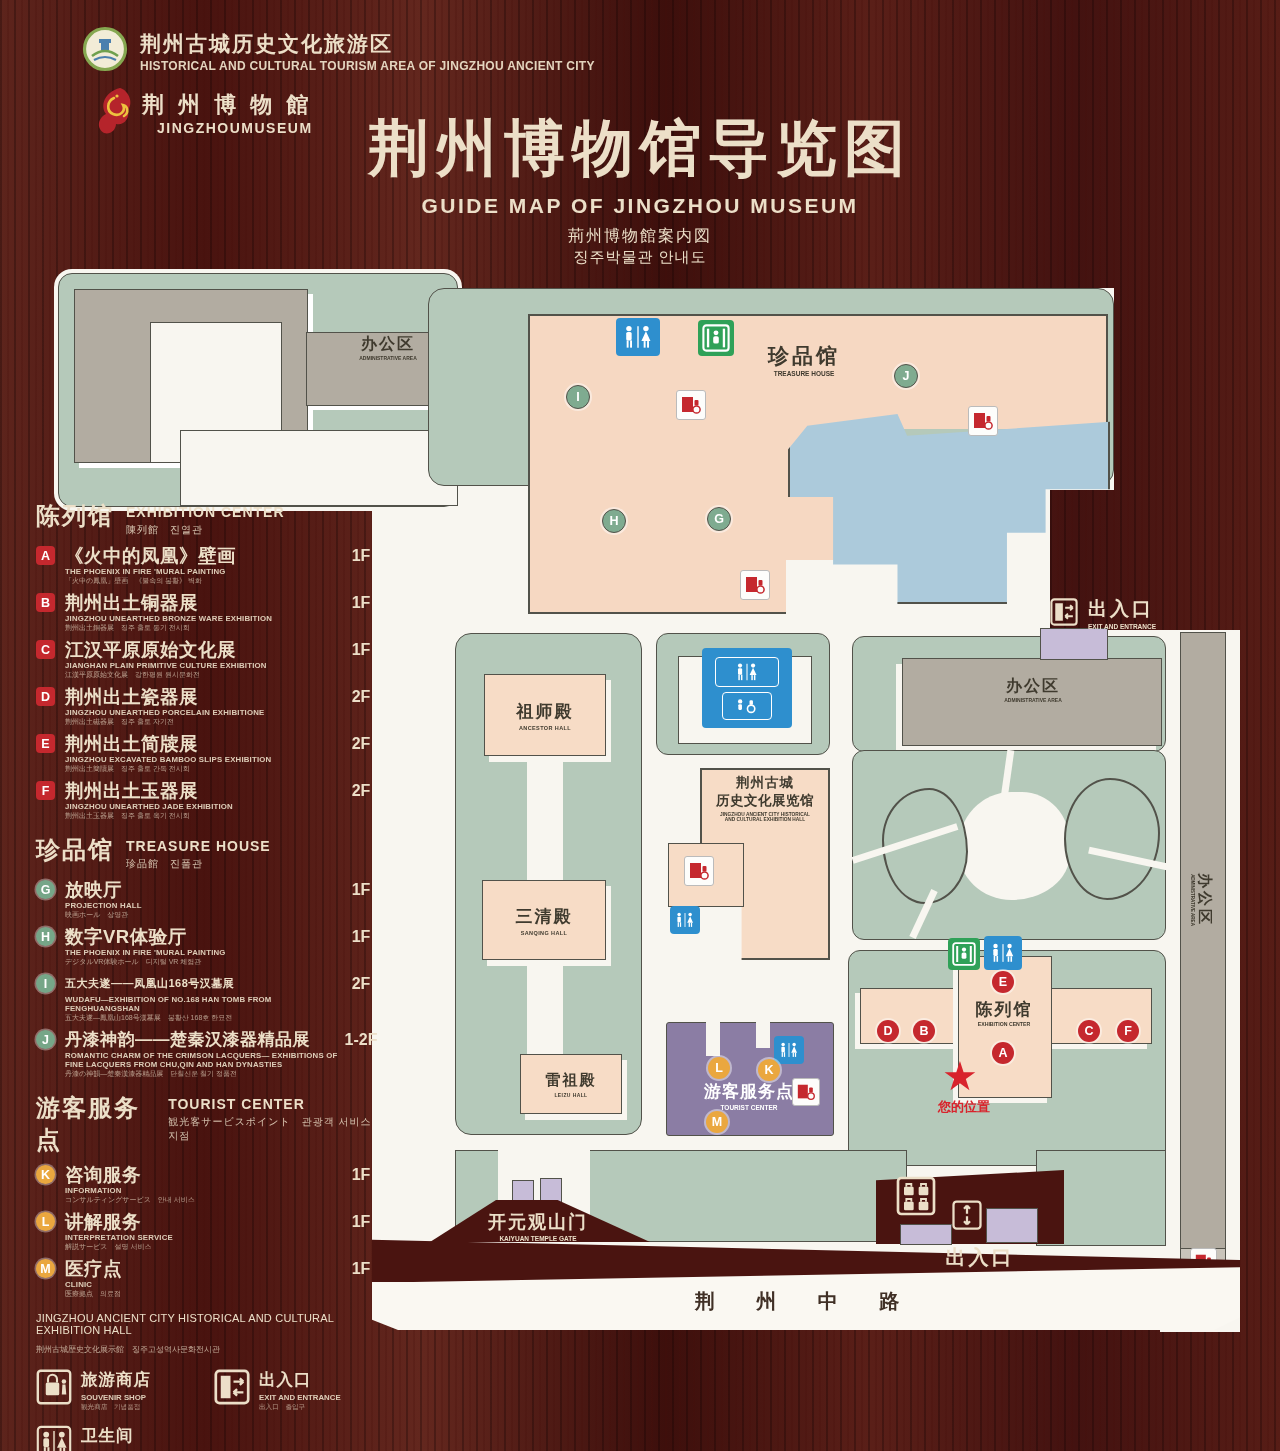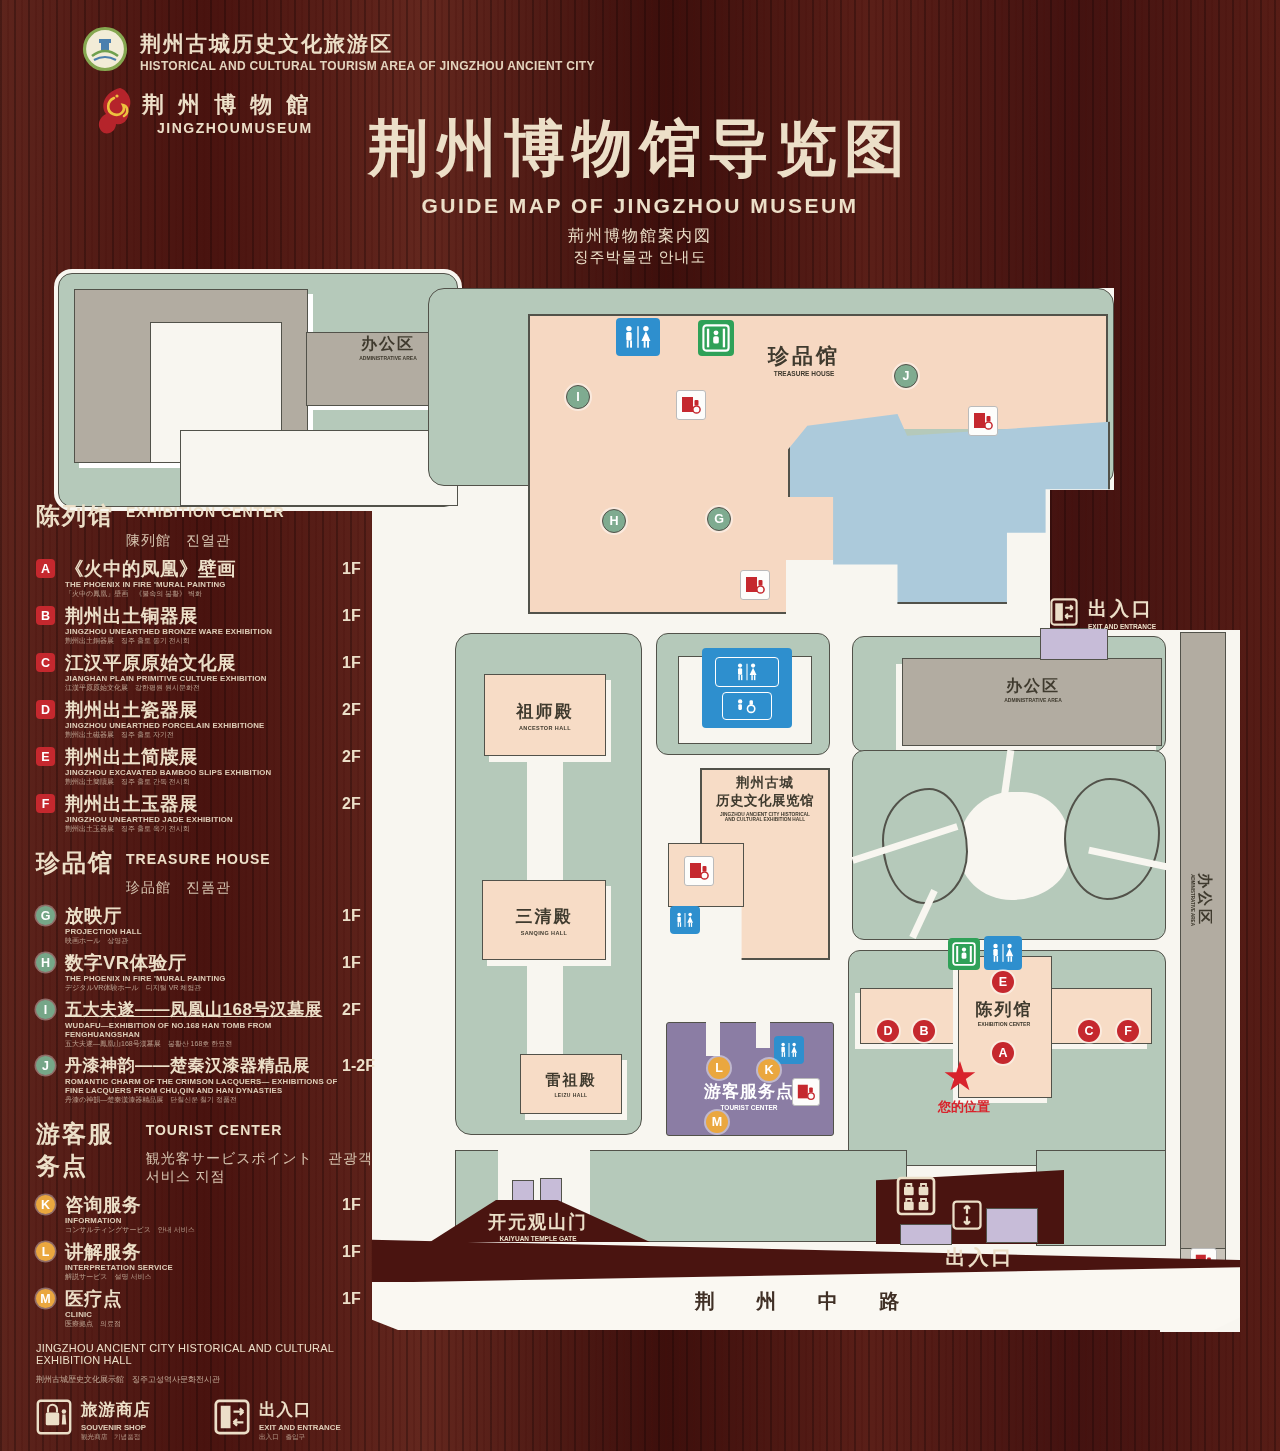--- a/index.html
+++ b/index.html
@@ -35,32 +35,32 @@
   
   .wc{background:#2e8fce;border-radius:4px;color:#fff;display:flex;align-items:center;justify-content:center;padding:2px;}
   .elev{background:#2fa158;border-radius:4px;color:#fff;display:flex;align-items:center;justify-content:center;padding:2px;}
   .accz{background:#fdfdfb;border:1px solid #bbb;border-radius:3px;color:#c5282e;display:flex;align-items:center;justify-content:center;padding:1px;}
   .outl{color:#ecdfc8;}
   
   #sidebar{left:36px;top:500px;width:344px;color:#ecdfc8;}
   .sb-h{display:flex;align-items:flex-start;margin:14px 0 8px 0;}
   .sb-h .zh{font-size:24px;font-weight:bold;letter-spacing:2px;margin-right:12px;}
   .sb-h .r .en{font-size:14px;font-weight:bold;letter-spacing:1px;margin-top:4px;}
-  .sb-h .r .sub{font-size:14px;opacity:.85;margin-top:12px;letter-spacing:1px;}
+  .sb-h .r .sub{font-size:10px;opacity:.85;margin-top:3px;letter-spacing:1px;}
   .sb-row{display:flex;margin-bottom:7px;}
   .badge{flex:0 0 auto;width:19px;height:19px;margin:1px 10px 0 0;border-radius:4px;color:#fff;
          font-size:12.5px;font-weight:bold;display:flex;align-items:center;justify-content:center;}
   .badge.red{background:#c5282e;}
   .badge.grn{background:#76a688;border-radius:50%;box-shadow:0 0 0 1.5px rgba(255,255,255,.35);}
   .badge.org{background:#eaa73f;border-radius:50%;box-shadow:0 0 0 1.5px rgba(255,255,255,.35);}
   .sb-t{flex:1 1 auto;}
   .sb-t .zh{font-size:18.5px;font-weight:bold;letter-spacing:.5px;line-height:21px;}
   .sb-t .en{font-size:7.8px;font-weight:bold;opacity:.9;line-height:9px;margin-top:1px;letter-spacing:.2px;}
   .sb-t .sub{font-size:7px;opacity:.65;line-height:8px;margin-top:1px;}
-  .floor{flex:0 0 38px;font-size:16px;font-weight:bold;text-align:left;padding-top:2px;}
+  .floor{flex:0 0 38px;font-size:16px;font-weight:bold;text-align:center;padding-top:2px;}
   .note .zh{font-size:21.5px;font-weight:bold;letter-spacing:1px;}
   .note .en{font-size:11px;font-weight:normal;margin-top:2px;letter-spacing:.2px;}
   .note .sub{font-size:8px;opacity:.7;margin-top:8px;}
   
   #symbols{display:grid;grid-template-columns:178px 166px;row-gap:13px;margin-top:14px;}
   .sym{display:flex;}
   .sym .ic{flex:0 0 36px;width:36px;height:36px;margin-right:9px;color:#ecdfc8;}
   .sym .tx .zh{font-size:16.5px;font-weight:bold;letter-spacing:1px;}
   .sym .tx .en{font-size:7.8px;font-weight:bold;opacity:.9;margin-top:2px;}
   .sym .tx .sub{font-size:6.6px;opacity:.6;margin-top:1px;}
@@ -497,21 +497,21 @@
     <div class="sb-t">
       <div class="zh">数字VR体验厅</div>
       <div class="en">THE PHOENIX IN FIRE 'MURAL PAINTING</div>
       <div class="sub">デジタルVR体験ホール　디지털 VR 체험관</div>
     </div>
     <span class="floor">1F</span>
   </div>
   <div class="sb-row">
     <span class="badge grn">I</span>
     <div class="sb-t">
-      <div class="zh" style="font-size:17px;text-decoration:underline;">五大夫遂——凤凰山168号汉墓展</div>
+      <div class="zh" style="font-size:11px;">五大夫遂——凤凰山168号汉墓展</div>
       <div class="en">WUDAFU—EXHIBITION OF NO.168 HAN TOMB FROM FENGHUANGSHAN</div>
       <div class="sub">五大夫遂—鳳凰山168号漢墓展　봉황산 168호 한묘전</div>
     </div>
     <span class="floor">2F</span>
   </div>
   <div class="sb-row">
     <span class="badge grn">J</span>
     <div class="sb-t">
       <div class="zh" style="font-size:17px;">丹漆神韵——楚秦汉漆器精品展</div>
       <div class="en">ROMANTIC CHARM OF THE CRIMSON LACQUERS— EXHIBITIONS OF FINE LACQUERS FROM CHU,QIN AND HAN DYNASTIES</div>

